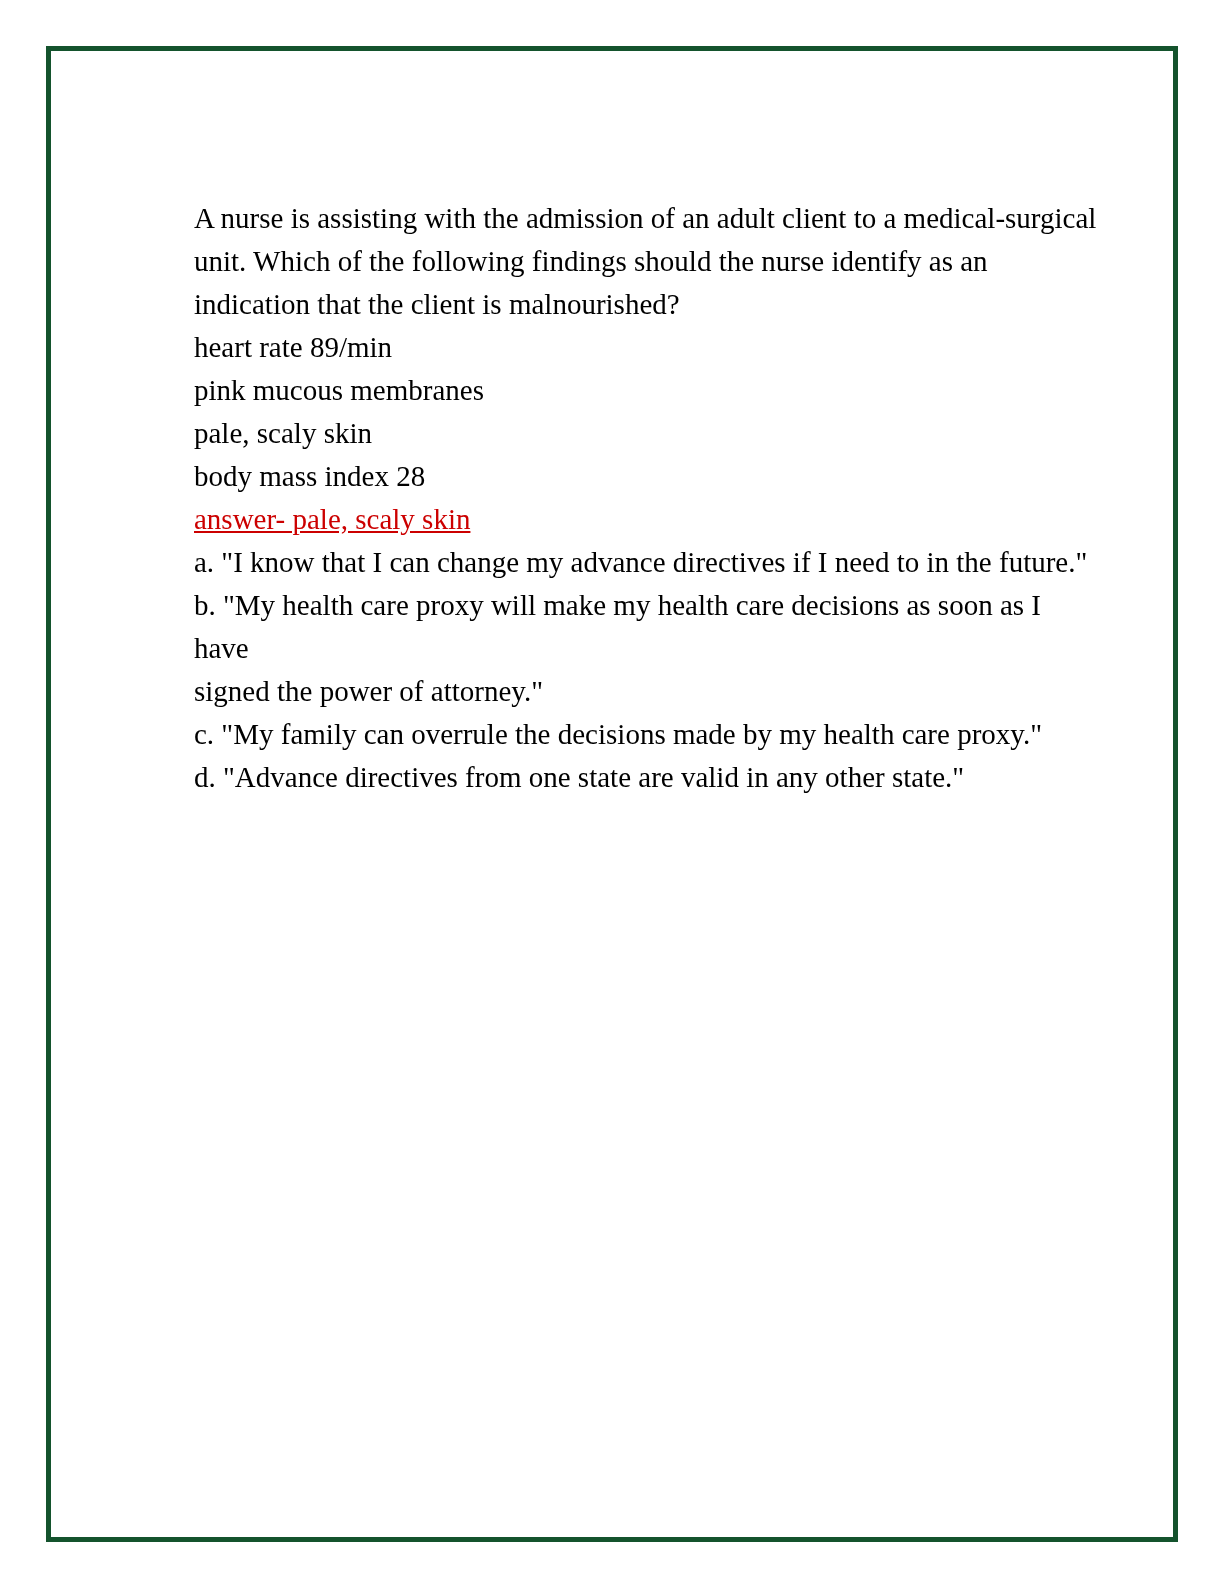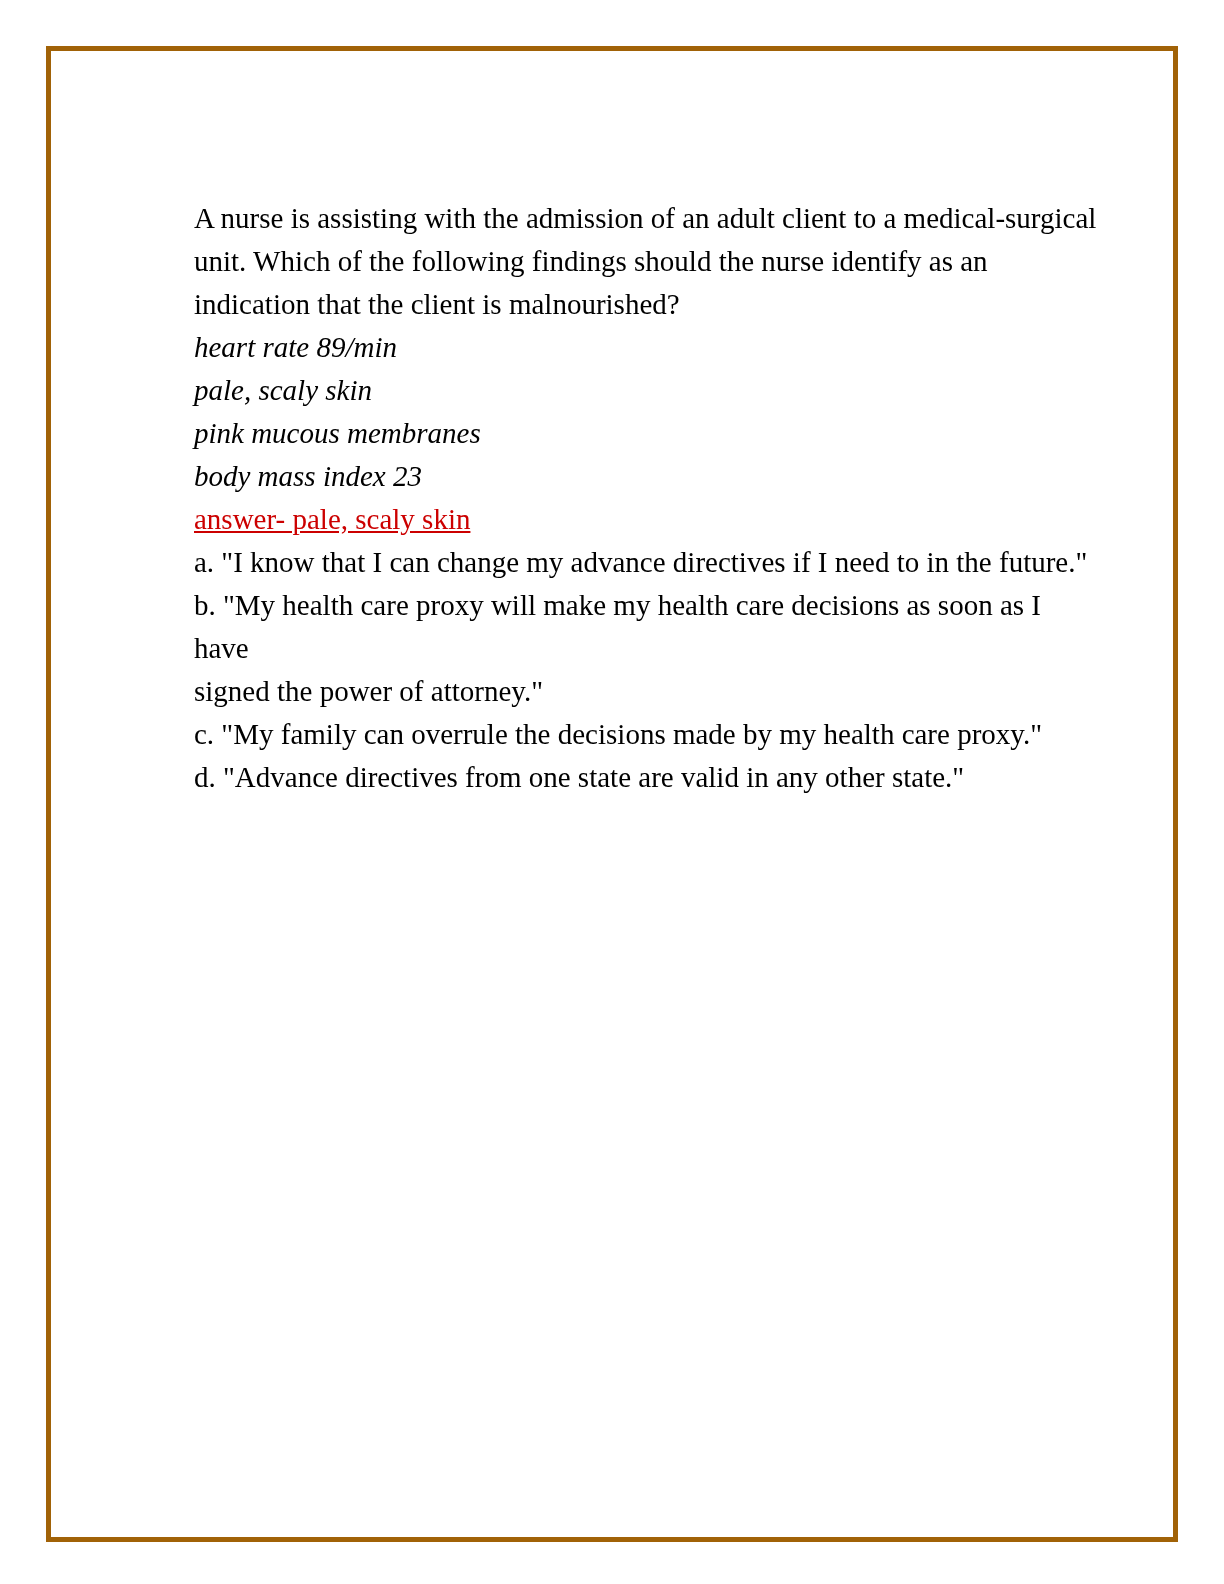--- a/index.html
+++ b/index.html
@@ -15,40 +15,39 @@
     font-family: "Liberation Serif", "DejaVu Serif", serif;
     color: #000000;
     overflow: hidden;
   }
   .frame {
     position: absolute;
     left: 46px;
     top: 46px;
     right: 46px;
     bottom: 42px;
-    border: 5px solid #a16207;
+    border: 5px solid #14532d;
     box-sizing: border-box;
   }
   .content {
     position: absolute;
     left: 143px;
     top: 146px;
     width: 905px;
     font-size: 29px;
     line-height: 43px;
   }
   .content p {
     margin: 0;
   }
   .question-1 {
     margin-bottom: 80px;
   }
   .option-line {
     margin-bottom: 17px;
-    font-style: italic;
   }
   .answer-line {
     margin-bottom: 137px;
     text-decoration: underline;
   }
   .question-2 {
     margin-bottom: 15px;
   }
   .choice {
     margin-bottom: 18px;
@@ -60,23 +59,23 @@
 </head>
 <body>
 
 <div class="sheet">
   <div class="frame">
     <div class="content">
 
       <p class="question-1">A nurse is assisting with the admission of an adult client to a medical-surgical unit. Which of the following findings should the nurse identify as an indication that the client is malnourished?</p>
 
       <p class="option-line">heart rate 89/min</p>
+      <p class="option-line">pink mucous membranes</p>
       <p class="option-line">pale, scaly skin</p>
-      <p class="option-line">pink mucous membranes</p>
-      <p class="option-line">body mass index 23</p>
+      <p class="option-line">body mass index 28</p>
 
       <p class="answer-line">answer- pale, scaly skin</p>
 
 
       <p class="choice">a. "I know that I can change my advance directives if I need to in the future."</p>
       <p class="choice">b. "My health care proxy will make my health care decisions as soon as I have</p>
       <p class="choice">signed the power of attorney."</p>
       <p class="choice">c. "My family can overrule the decisions made by my health care proxy."</p>
       <p class="choice">d. "Advance directives from one state are valid in any other state."</p>
 

